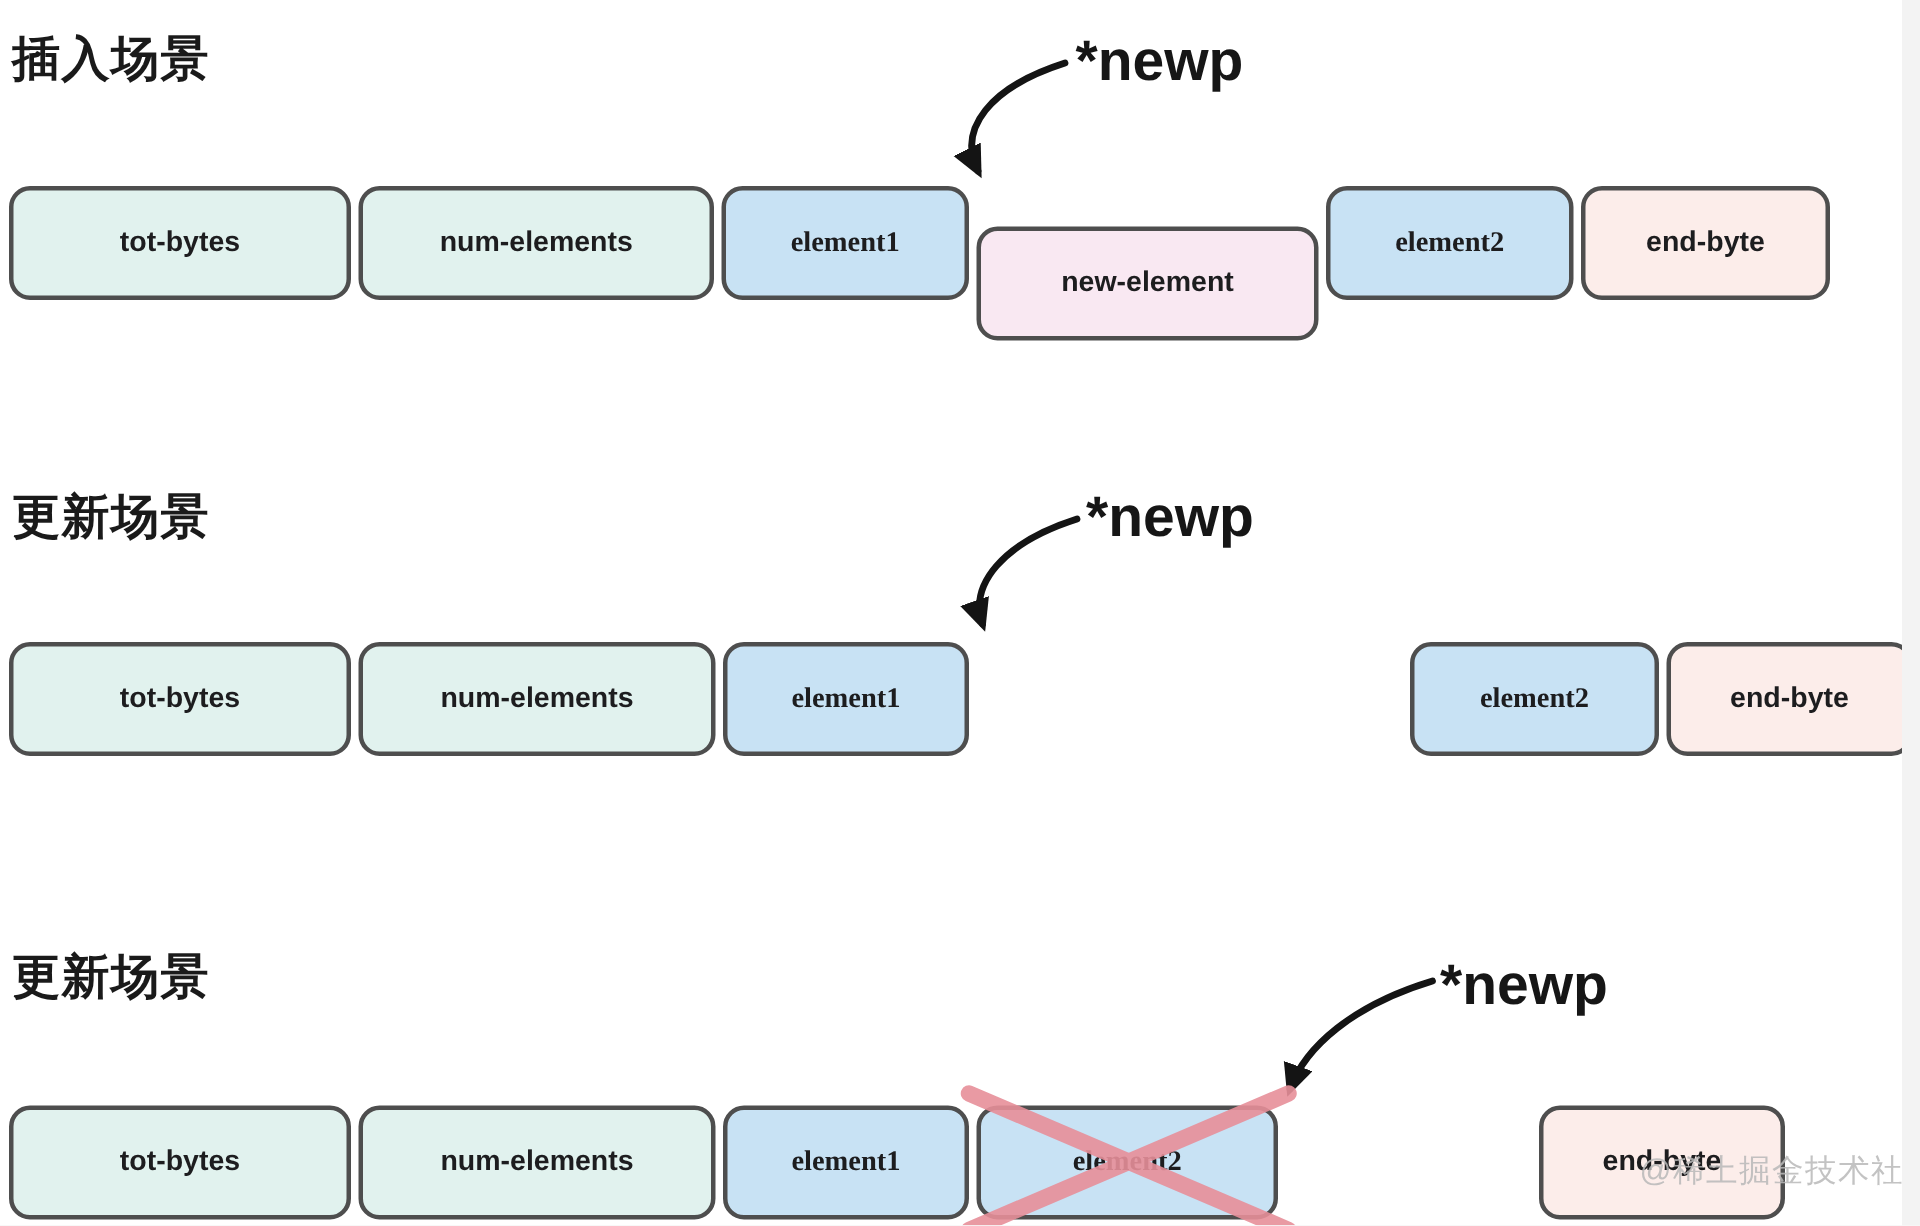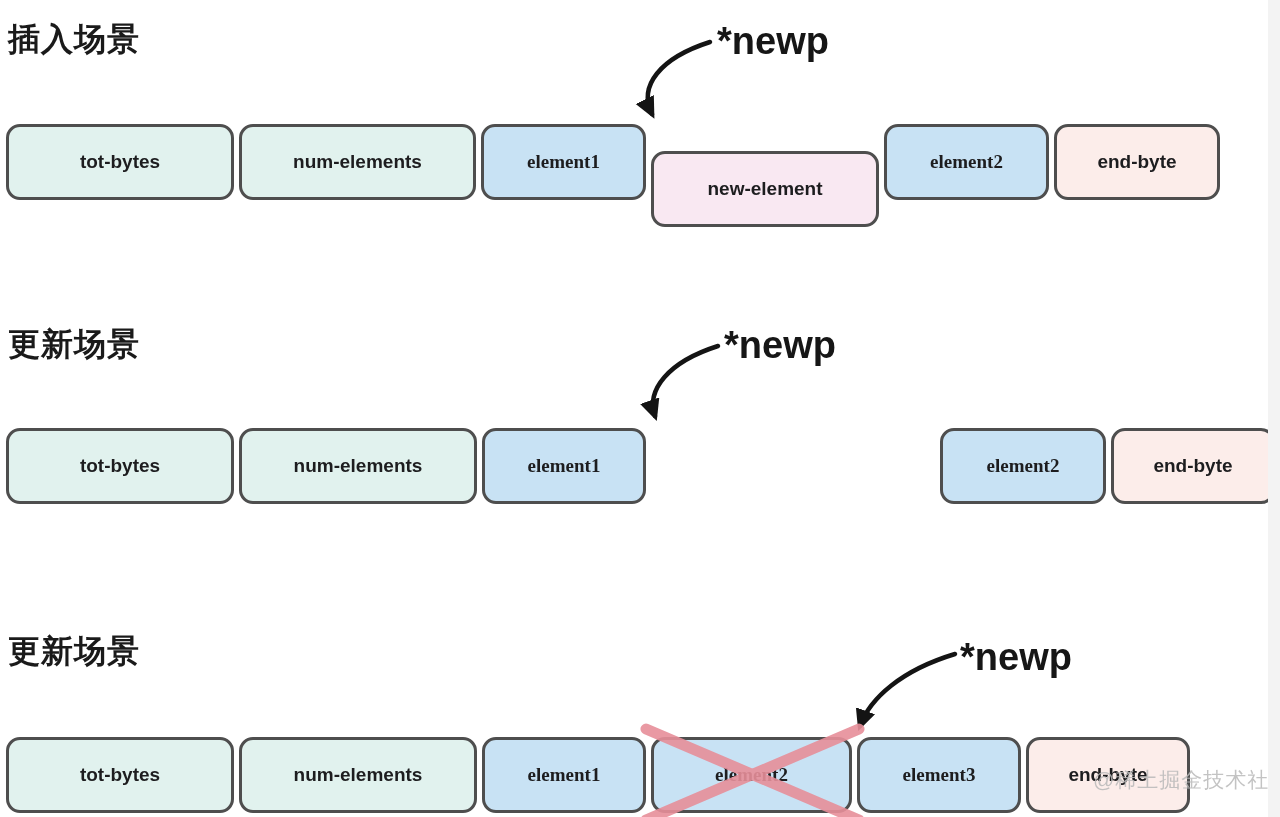--- a/index.html
+++ b/index.html
@@ -62,21 +62,20 @@
   <div class="box blue" style="left:482px;top:428px;width:164px">element1</div>
   <div class="box blue" style="left:940px;top:428px;width:166px">element2</div>
   <div class="box salmon" style="left:1111px;top:428px;width:164px">end-byte</div>
 
   <div class="sec-title" style="top:630px">更新场景</div>
   <div class="newp" style="left:960px;top:636px">*newp</div>
   <div class="box mint" style="left:6px;top:737px;width:228px">tot-bytes</div>
   <div class="box mint" style="left:239px;top:737px;width:238px">num-elements</div>
   <div class="box blue" style="left:482px;top:737px;width:164px">element1</div>
   <div class="box blue" style="left:651px;top:737px;width:201px">element2</div>
-  <div class="box blue" style="left:857px;top:737px;width:164px">element3</div>
   <div class="box salmon" style="left:1026px;top:737px;width:164px">end-byte</div>
 
   <svg class="overlay" viewBox="0 0 1280 817">
     <defs>
       <marker id="ah" markerWidth="5.4" markerHeight="5.4" refX="3.6" refY="2.25" orient="auto">
         <path d="M0,0 L4.8,2.25 L0,4.5 z" fill="#141414"></path>
       </marker>
     </defs>
     <path d="M 710 42 C 660 58, 638 86, 652 114" fill="none" stroke="#141414" stroke-width="4.5" stroke-linecap="round" marker-end="url(#ah)"></path>
     <path d="M 718 346 C 668 362, 646 390, 655 416" fill="none" stroke="#141414" stroke-width="4.5" stroke-linecap="round" marker-end="url(#ah)"></path>

